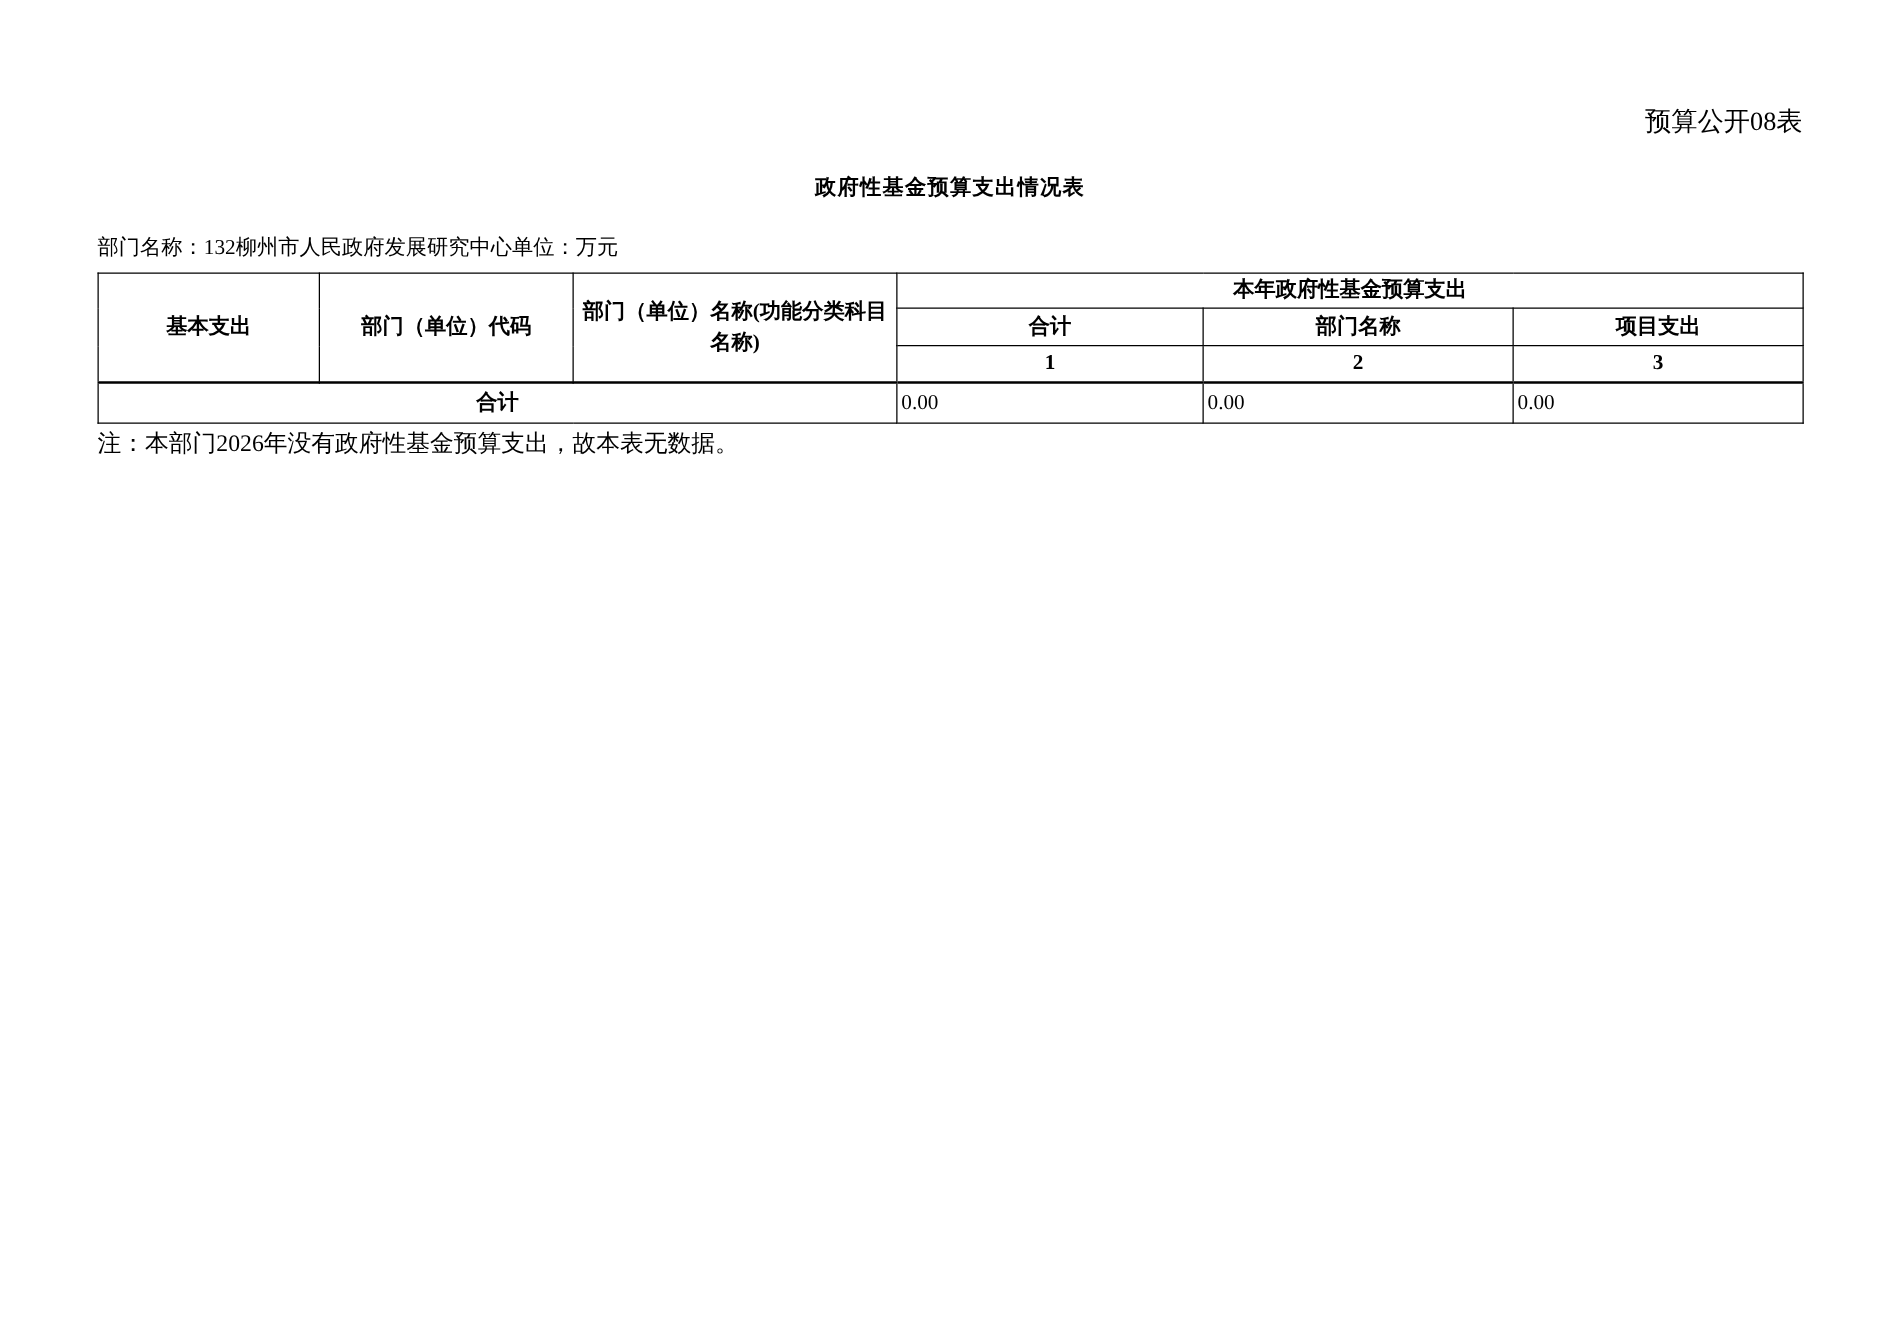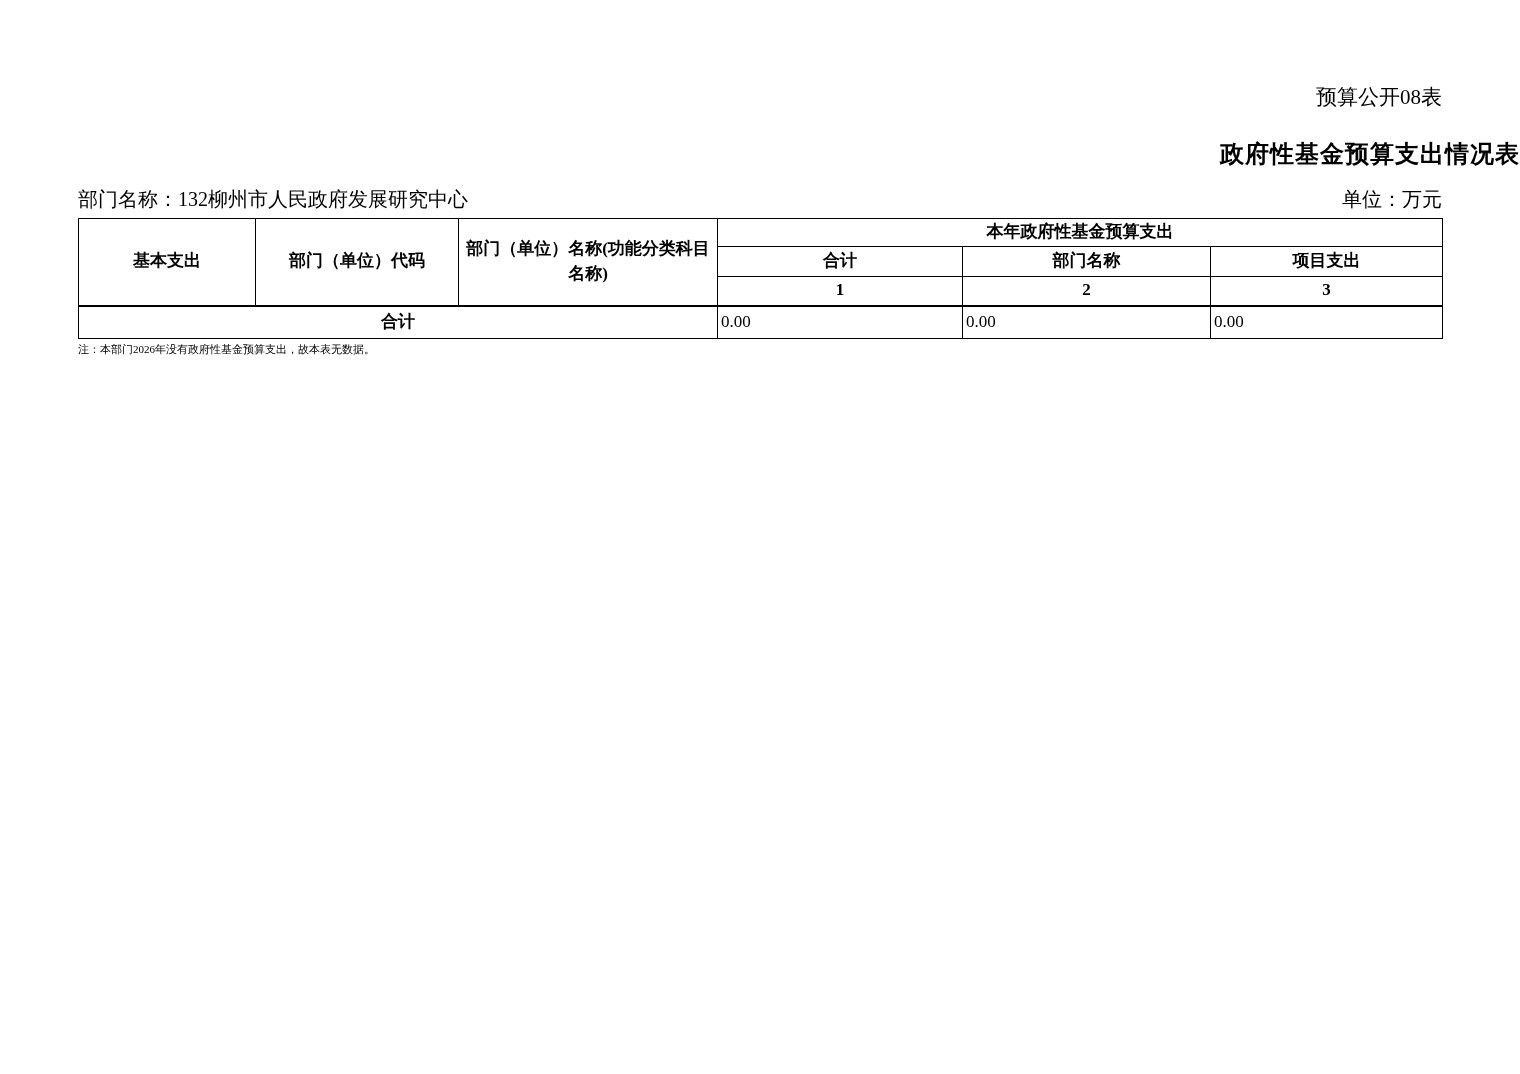--- a/index.html
+++ b/index.html
@@ -20,34 +20,34 @@
     width: 1364px;
     text-align: right;
     font-size: 21px;
     line-height: 1.2;
   }
   .doc-title {
     position: absolute;
     top: 138px;
     left: 0;
     width: 1520px;
-    text-align: right;
-    font-size: 24px;
+    text-align: center;
+    font-size: 17px;
     font-weight: bold;
     letter-spacing: 1px;
   }
   .meta-row {
     position: absolute;
     top: 186px;
     left: 78px;
     width: 1364px;
     display: flex;
-    justify-content: space-between;
+    justify-content: flex-start;
     align-items: flex-end;
-    font-size: 20px;
+    font-size: 17px;
   }
   table.budget-table {
     position: absolute;
     top: 218px;
     left: 78px;
     width: 1364px;
     border-collapse: collapse;
     table-layout: fixed;
   }
   .budget-table th, .budget-table td {
@@ -73,21 +73,21 @@
     padding-right: 5px;
   }
   .budget-table td.row-label-cell {
     font-weight: bold;
     text-align: center;
   }
   .footnote {
     position: absolute;
     top: 342px;
     left: 78px;
-    font-size: 11px;
+    font-size: 19px;
   }
   .page-number {
     position: absolute;
     top: 1033px;
     left: 0;
     width: 1520px;
     text-align: center;
     font-family: Liberation Mono, monospace;
     font-size: 20px;
     letter-spacing: 1px;

